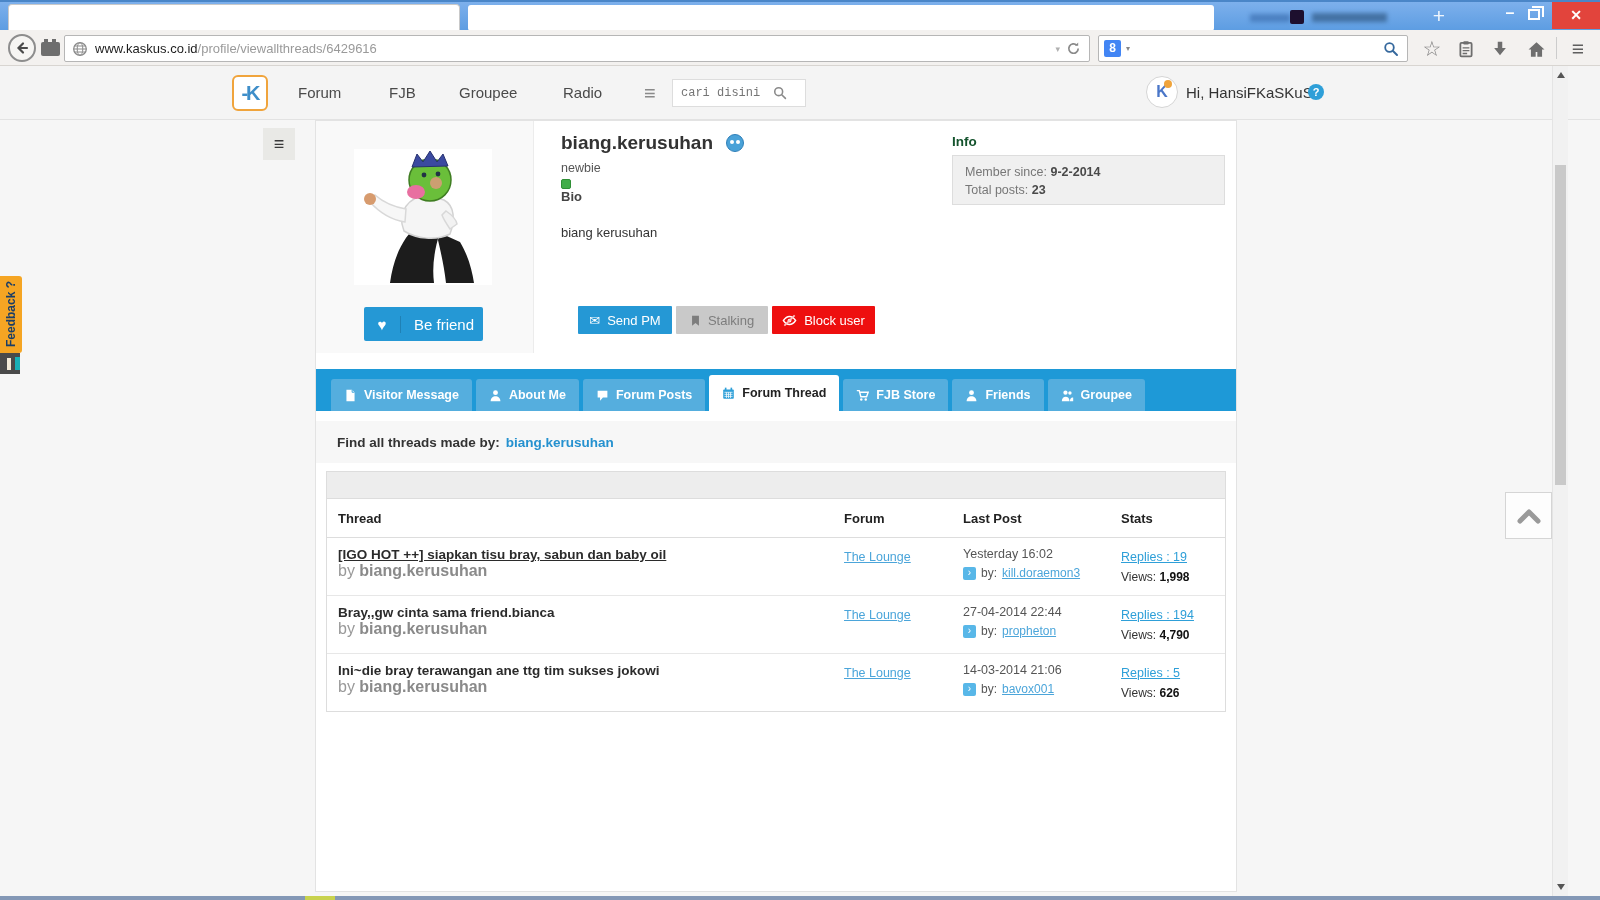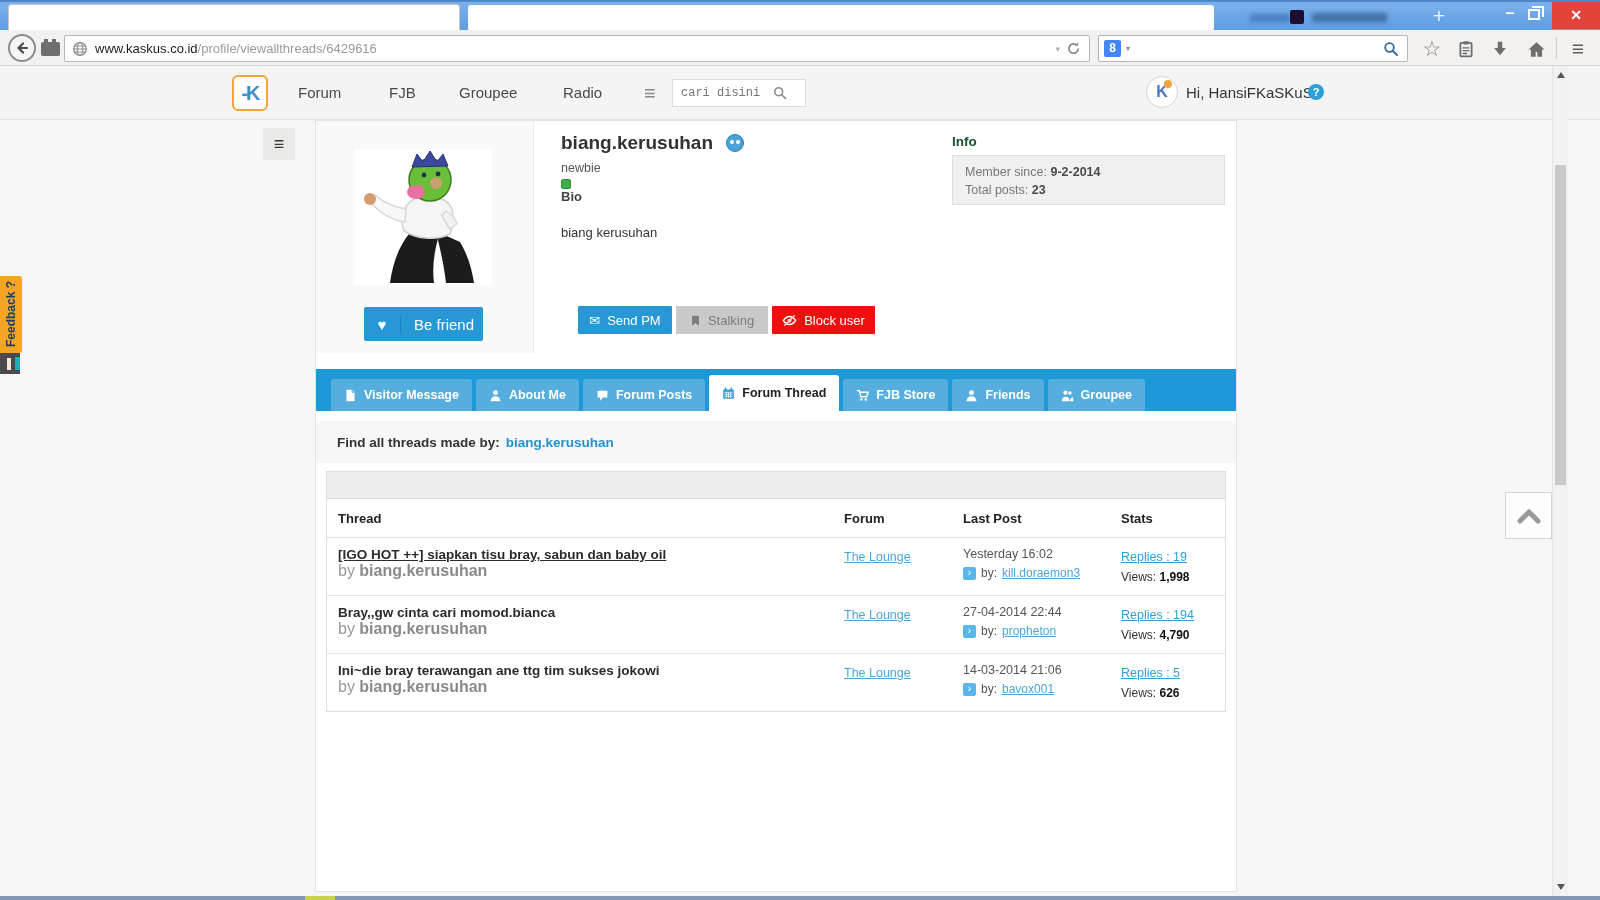--- a/index.html
+++ b/index.html
@@ -396,21 +396,21 @@
             </div>
           </div>
           <div class="c-stats">
             <a class="replies-link" href="#">Replies : 19</a>
             <div class="views-line"><span>Views: </span><b>1,998</b></div>
           </div>
         </div>
 
         <div class="trow">
           <div class="c-thread">
-            <div class="t-title">Bray,,gw cinta cari momod.bianca</div>
+            <div class="t-title">Bray,,gw cinta sama friend.bianca</div>
             <div class="t-by"><span>by </span><b>biang.kerusuhan</b></div>
           </div>
           <div class="c-forum"><a class="forum-link" href="#">The Lounge</a></div>
           <div class="c-last">
             <div class="lp-time">27-04-2014 22:44</div>
             <div class="lp-line2">
               <span class="arrow-badge">›</span>
               <span>by:</span>
               <a class="lp-user" href="#">propheton</a>
             </div>

